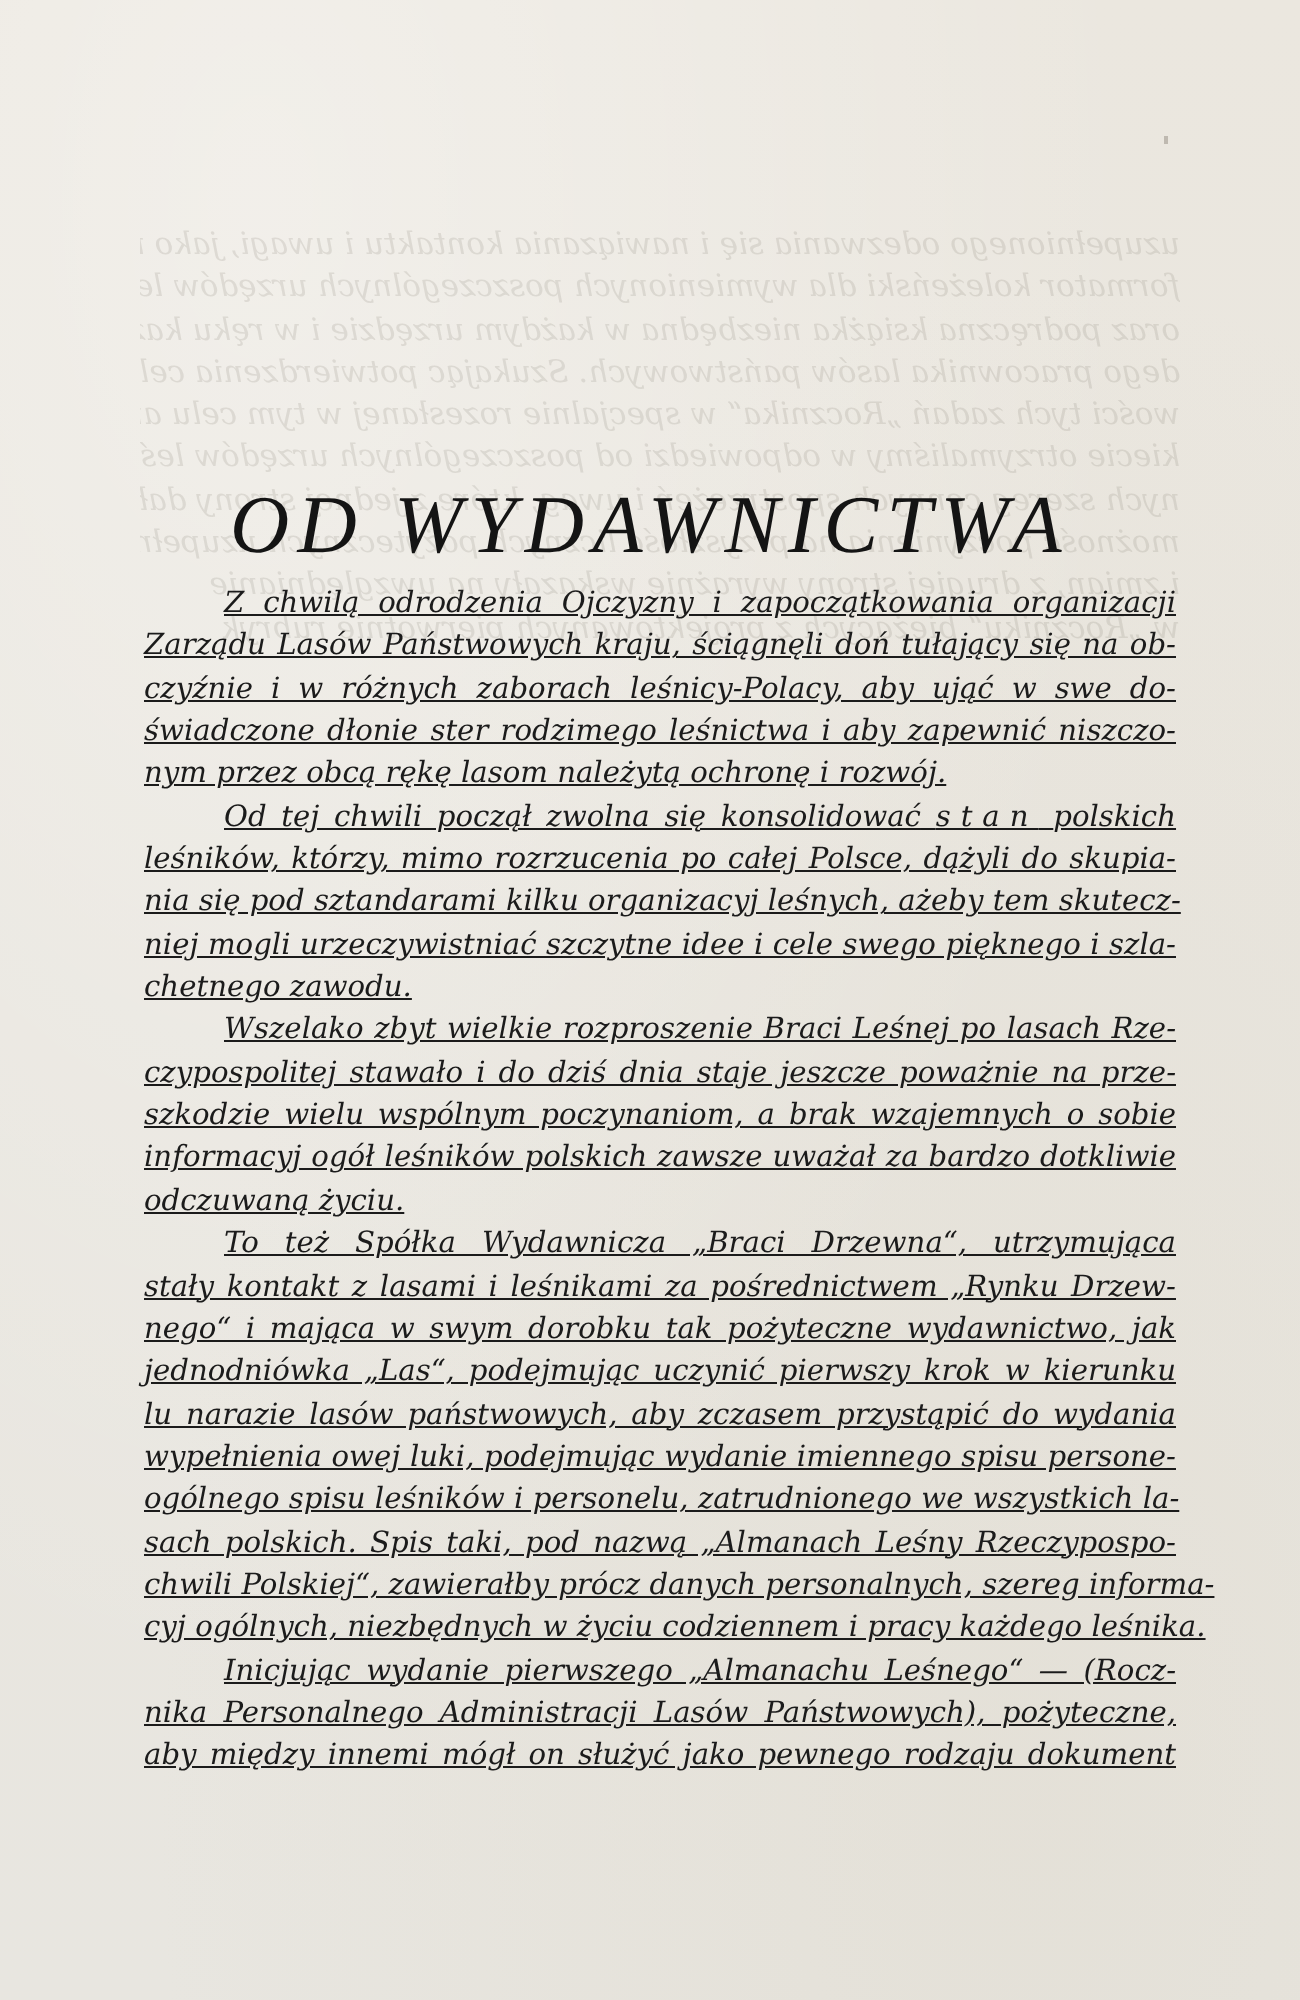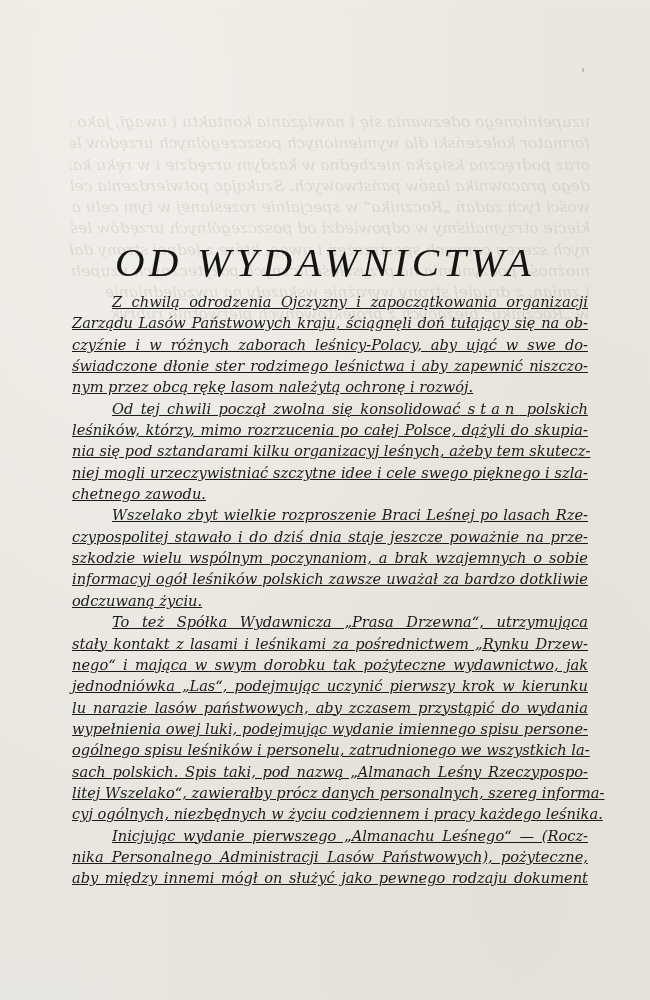--- a/index.html
+++ b/index.html
@@ -125,29 +125,29 @@
 
     <div>
       <span class="line indent">Wszelako zbyt wielkie rozproszenie Braci Leśnej po lasach Rze-</span>
       <span class="line">czypospolitej stawało i do dziś dnia staje jeszcze poważnie na prze-</span>
       <span class="line">szkodzie wielu wspólnym poczynaniom, a brak wzajemnych o sobie</span>
       <span class="line">informacyj ogół leśników polskich zawsze uważał za bardzo dotkliwie</span>
       <span class="line last">odczuwaną życiu.</span>
     </div>
 
     <div>
-      <span class="line indent">To też Spółka Wydawnicza „Prasa Drzewna“, utrzymująca</span>
+      <span class="line indent">To też Spółka Wydawnicza „Braci Drzewna“, utrzymująca</span>
       <span class="line">stały kontakt z lasami i leśnikami za pośrednictwem „Rynku Drzew-</span>
       <span class="line">nego“ i mająca w swym dorobku  tak  pożyteczne wydawnictwo, jak</span>
       <span class="line">jednodniówka „Las“, podejmując uczynić pierwszy krok w kierunku</span>
       <span class="line">lu narazie lasów państwowych, aby zczasem przystąpić do wydania</span>
       <span class="line">wypełnienia owej luki, podejmując wydanie imiennego spisu persone-</span>
       <span class="line">ogólnego spisu leśników i personelu, zatrudnionego we wszystkich la-</span>
       <span class="line">sach polskich. Spis taki, pod nazwą „Almanach Leśny Rzeczypospo-</span>
-      <span class="line">litej Wszelako“, zawierałby prócz danych personalnych, szereg informa-</span>
+      <span class="line">chwili Polskiej“, zawierałby prócz danych personalnych, szereg informa-</span>
       <span class="line">cyj ogólnych, niezbędnych w życiu codziennem i pracy każdego leśnika.</span>
     </div>
 
     <div>
       <span class="line indent">Inicjując wydanie pierwszego „Almanachu Leśnego“ — (Rocz-</span>
       <span class="line">nika Personalnego Administracji Lasów Państwowych), pożyteczne,</span>
       <span class="line">aby między innemi mógł on służyć jako pewnego rodzaju dokument</span>
     </div>
 
   </div>

